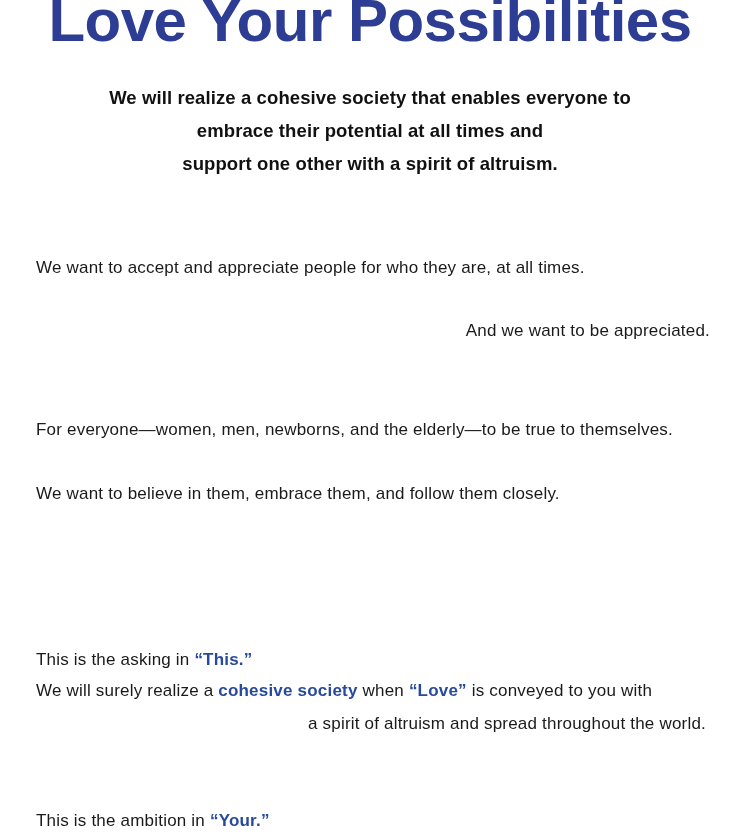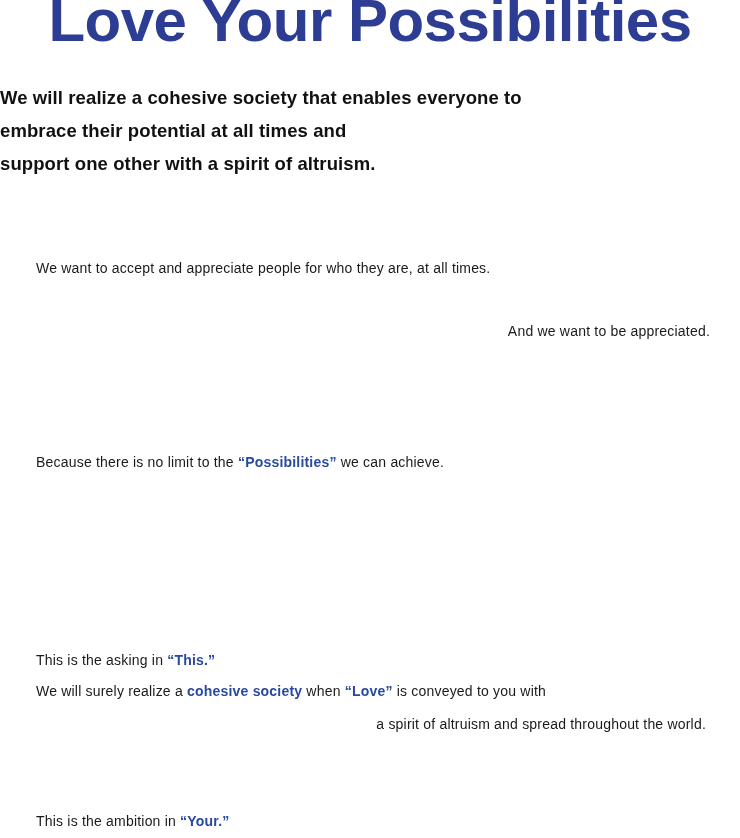--- a/index.html
+++ b/index.html
@@ -37,31 +37,31 @@
     font-weight: 700;
     letter-spacing: -0.5px;
     color: var(--heading-blue);
     white-space: nowrap;
   }
   .subtitle {
     position: absolute;
     top: 81px;
     left: 0;
     width: 740px;
-    text-align: left;
+    text-align: center;
     font-size: 18.5px;
     line-height: 33px;
     font-weight: 700;
     letter-spacing: 0.1px;
     color: #111111;
   }
   .line {
     position: absolute;
     margin: 0;
-    font-size: 14px;
+    font-size: 17px;
     line-height: 24px;
     letter-spacing: 0.2px;
     white-space: nowrap;
     color: var(--body-text);
   }
   .left  { left: 36px; }
   .right { text-align: left; }
   .accent {
     color: var(--accent-blue);
     font-weight: 700;
@@ -77,23 +77,24 @@
   <div class="subtitle">
     <div>We will realize a cohesive society that enables everyone to</div>
     <div>embrace their potential at all times and</div>
     <div>support one other with a spirit of altruism.</div>
   </div>
 
   <p class="line left" style="top:256px">We want to accept and appreciate people for who they are, at all times.</p>
 
   <p class="line right" style="top:319px; right:30px">And we want to be appreciated.</p>
 
+  <p class="line left" style="top:418px">For everyone—women, men, newborns, and the elderly—to be true to themselves.</p>
 
-  <p class="line left" style="top:450px"><span>Because there is no limit to the </span><span class="accent">“Possibilities”</span><span> we can achieve.</span></p>
 
+  <p class="line left" style="top:482px">We want to believe in them, embrace them, and follow them closely.</p>
 
 
   <p class="line left" style="top:648px"><span>This is the asking in </span><span class="accent">“This.”</span></p>
 
   <p class="line left" style="top:679px"><span>We will surely realize a </span><span class="accent">cohesive society</span><span> when </span><span class="accent">“Love”</span><span> is conveyed to you with</span></p>
 
   <p class="line left" style="top:809px"><span>This is the ambition in </span><span class="accent">“Your.”</span></p>
 
   <p class="line right" style="top:712px; right:34px">a spirit of altruism and spread throughout the world.</p>
 

